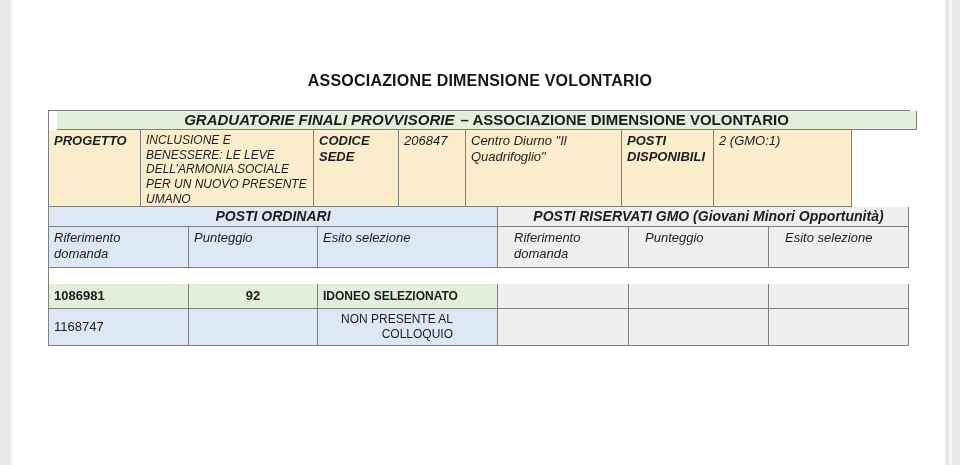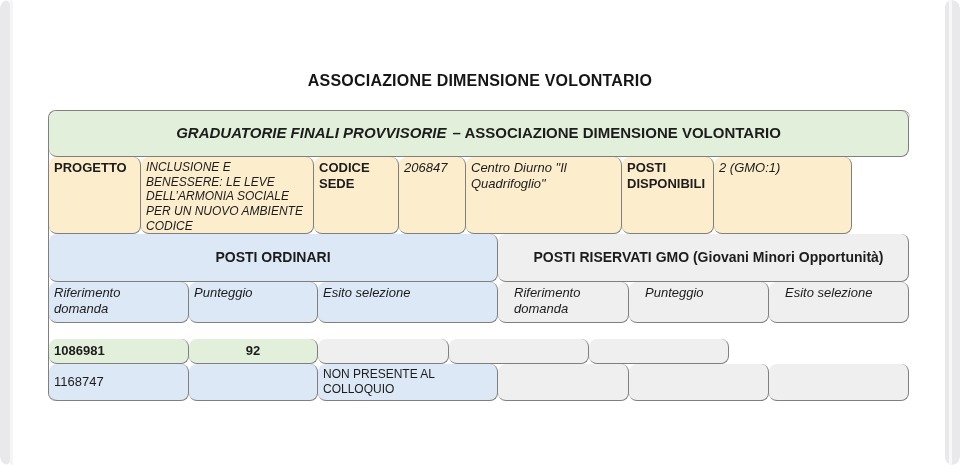--- a/index.html
+++ b/index.html
@@ -1,15 +1,15 @@
 <!DOCTYPE html>
 <html style="--headerGreen: #E2EFDA; --tan: #FCEDCD; --lightBlue: #DCE8F5; --grayCell: #EFEFEF; --borderGray: #7F7F7F; --edgeGray: #E9E9EC;"><head>
 <meta charset="utf-8">
 <style>
-  * { margin:0; padding:0; box-sizing:border-box;border-radius:8px; }
+  * { margin:0; padding:0; box-sizing:border-box; }
   body { font-family:"Liberation Sans", sans-serif; background:#ffffff; }
   .canvas { position:relative; width:960px; height:465px; background:#ffffff; overflow:hidden; color:#1c1c1c; }
 
   
   .edge-left   { position:absolute; left:0; top:0; width:10px; height:100%; background:var(--edgeGray,#E9E9EC); }
   .edge-left2  { position:absolute; left:10px; top:0; width:3px; height:100%; background:#F5F5F7; }
   .edge-right  { position:absolute; right:0; top:0; width:15px; height:100%; background:var(--edgeGray,#E9E9EC); }
   .edge-right-inner { position:absolute; left:4px; top:0; width:3px; height:100%; background:#F8F8FA; }
 
   .doc-title { position:absolute; top:72px; left:0; width:960px; text-align:center;
@@ -18,44 +18,44 @@
   .tbl { position:absolute; left:48px; top:110px; width:862px;
          border-left:1.5px solid var(--borderGray,#7F7F7F);
          border-top:1.5px solid var(--borderGray,#7F7F7F); }
   .row { display:flex; width:100%; }
   .cell { border-right:1.5px solid var(--borderGray,#7F7F7F);
           border-bottom:1.5px solid var(--borderGray,#7F7F7F);
           padding:3px 5px; display:flex; align-items:flex-start; overflow:hidden;
           font-size:13px; line-height:1.22; }
 
   
-  .r-head     { height:46px; }
+  .r-head     { height:19px;margin-left:8px; }
   .r-project  { height:77px; }
-  .r-sections { height:48px; }
+  .r-sections { height:20px; }
   .r-cols     { height:41px; }
   .r-data1    { height:25px;margin-top:16px; }
-  .r-data2    { height:37px; }
+  .r-data2    { height:37px;text-align:right; }
 
   
   .pw1{width:92px}.pw2{width:173px}.pw3{width:85px}.pw4{width:67px}
   .pw5{width:57px}.pw6{width:156px}.pw7{width:92px}.pw8{width:138px}
   
   .swl{width:449px}.swr{width:411px}
   
   .dw1{width:140px}.dw2{width:129px}.dw3{width:180px}
   .dw4{width:131px}.dw5{width:140px}.dw6{width:140px}
 
   
   .bg-green { background:var(--headerGreen,#E2EFDA); }
   .bg-tan   { background:var(--tan,#FCEDCD); }
   .bg-blue  { background:var(--lightBlue,#DCE8F5); }
   .bg-gray  { background:var(--grayCell,#EFEFEF);padding-left:16px; }
 
   
-  .bi { font-weight:bold; }
+  .bi { font-weight:bold; font-style:italic; }
   .i  { font-style:italic; }
   .b  { font-weight:bold; }
   .fs12 { font-size:12px; }
   .fs14 { font-size:14px; }
   .fs15 { font-size:15px; }
   .va-c { align-items:center; }
   .ha-c { justify-content:center; }
   .head-cell { width:860px; align-items:center; justify-content:center; }
   .head-cell .up { margin-left:6px; font-weight:bold;text-align:right; }
   .head-cell .it { font-weight:bold; font-style:italic; }
@@ -78,21 +78,21 @@
 
     <div class="row r-head">
       <div class="cell bg-green head-cell fs15">
         <span class="it">GRADUATORIE FINALI PROVVISORIE</span>
         <span class="up">– ASSOCIAZIONE DIMENSIONE VOLONTARIO</span>
       </div>
     </div>
 
     <div class="row r-project">
       <div class="cell bg-tan bi pw1">PROGETTO</div>
-      <div class="cell bg-tan i fs12 pw2">INCLUSIONE E BENESSERE: LE LEVE DELL’ARMONIA SOCIALE PER UN NUOVO AMBIENTE CODICE</div>
+      <div class="cell bg-tan i fs12 pw2">INCLUSIONE E BENESSERE: LE LEVE DELL’ARMONIA SOCIALE PER UN NUOVO PRESENTE UMANO</div>
       <div class="cell bg-tan bi pw3">CODICE SEDE</div>
       <div class="cell bg-tan i pw4">206847</div>
       <div class="cell bg-tan i pw6">Centro Diurno "Il Quadrifoglio"</div>
       <div class="cell bg-tan bi pw7">POSTI DISPONIBILI</div>
       <div class="cell bg-tan i pw8">2 (GMO:1)</div>
     </div>
 
     <div class="row r-sections">
       <div class="cell bg-blue bi fs14 va-c ha-c swl">POSTI ORDINARI</div>
       <div class="cell bg-gray bi fs14 va-c ha-c swr">POSTI RISERVATI GMO (Giovani Minori Opportunità)</div>
@@ -107,20 +107,21 @@
       <div class="cell bg-gray i dw4">
         <span class="wrap-narrow">Riferimento domanda</span>
       </div>
       <div class="cell bg-gray i dw5">Punteggio</div>
       <div class="cell bg-gray i dw6">Esito selezione</div>
     </div>
 
     <div class="row r-data1">
       <div class="cell bg-green b va-c dw1">1086981</div>
       <div class="cell bg-green b va-c ha-c dw2">92</div>
+      <div class="cell bg-green b fs12 va-c dw3">IDONEO SELEZIONATO</div>
       <div class="cell bg-gray va-c dw4"></div>
       <div class="cell bg-gray va-c dw5"></div>
       <div class="cell bg-gray va-c dw6"></div>
     </div>
 
     <div class="row r-data2">
       <div class="cell bg-blue va-c dw1">1168747</div>
       <div class="cell bg-blue va-c ha-c dw2"></div>
       <div class="cell bg-blue fs12 va-c dw3">
         <span class="esito-narrow">NON PRESENTE AL COLLOQUIO</span>

